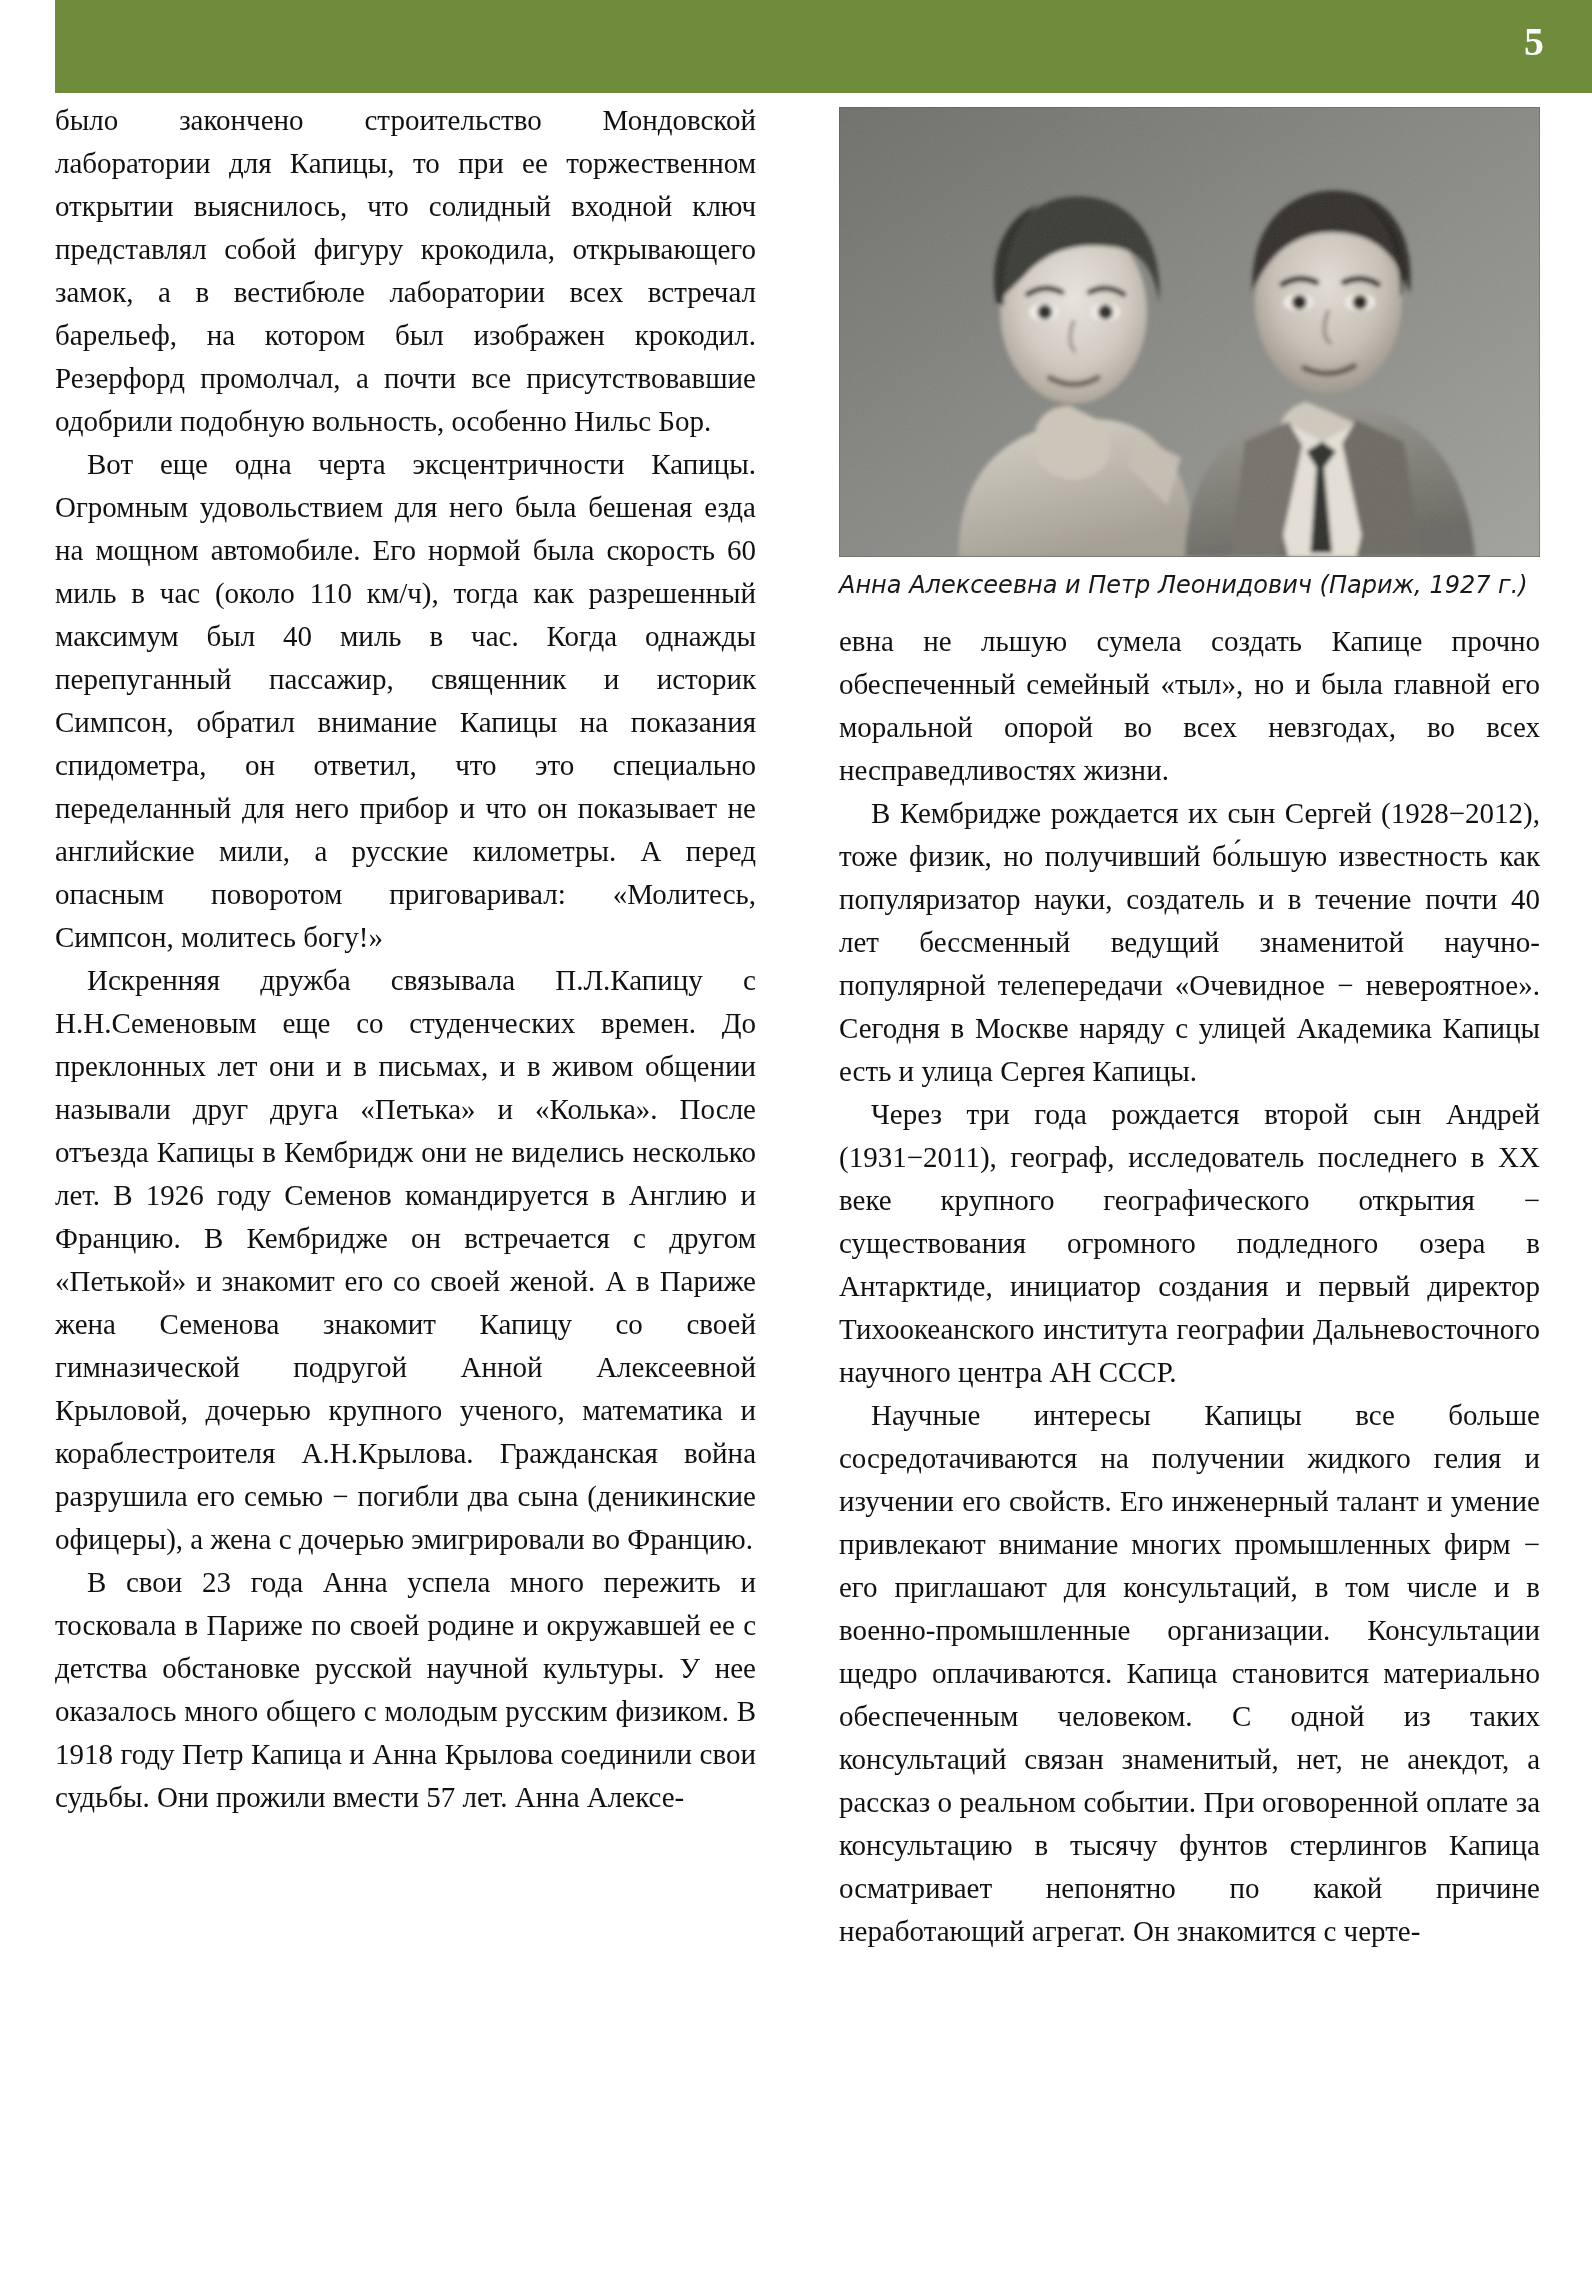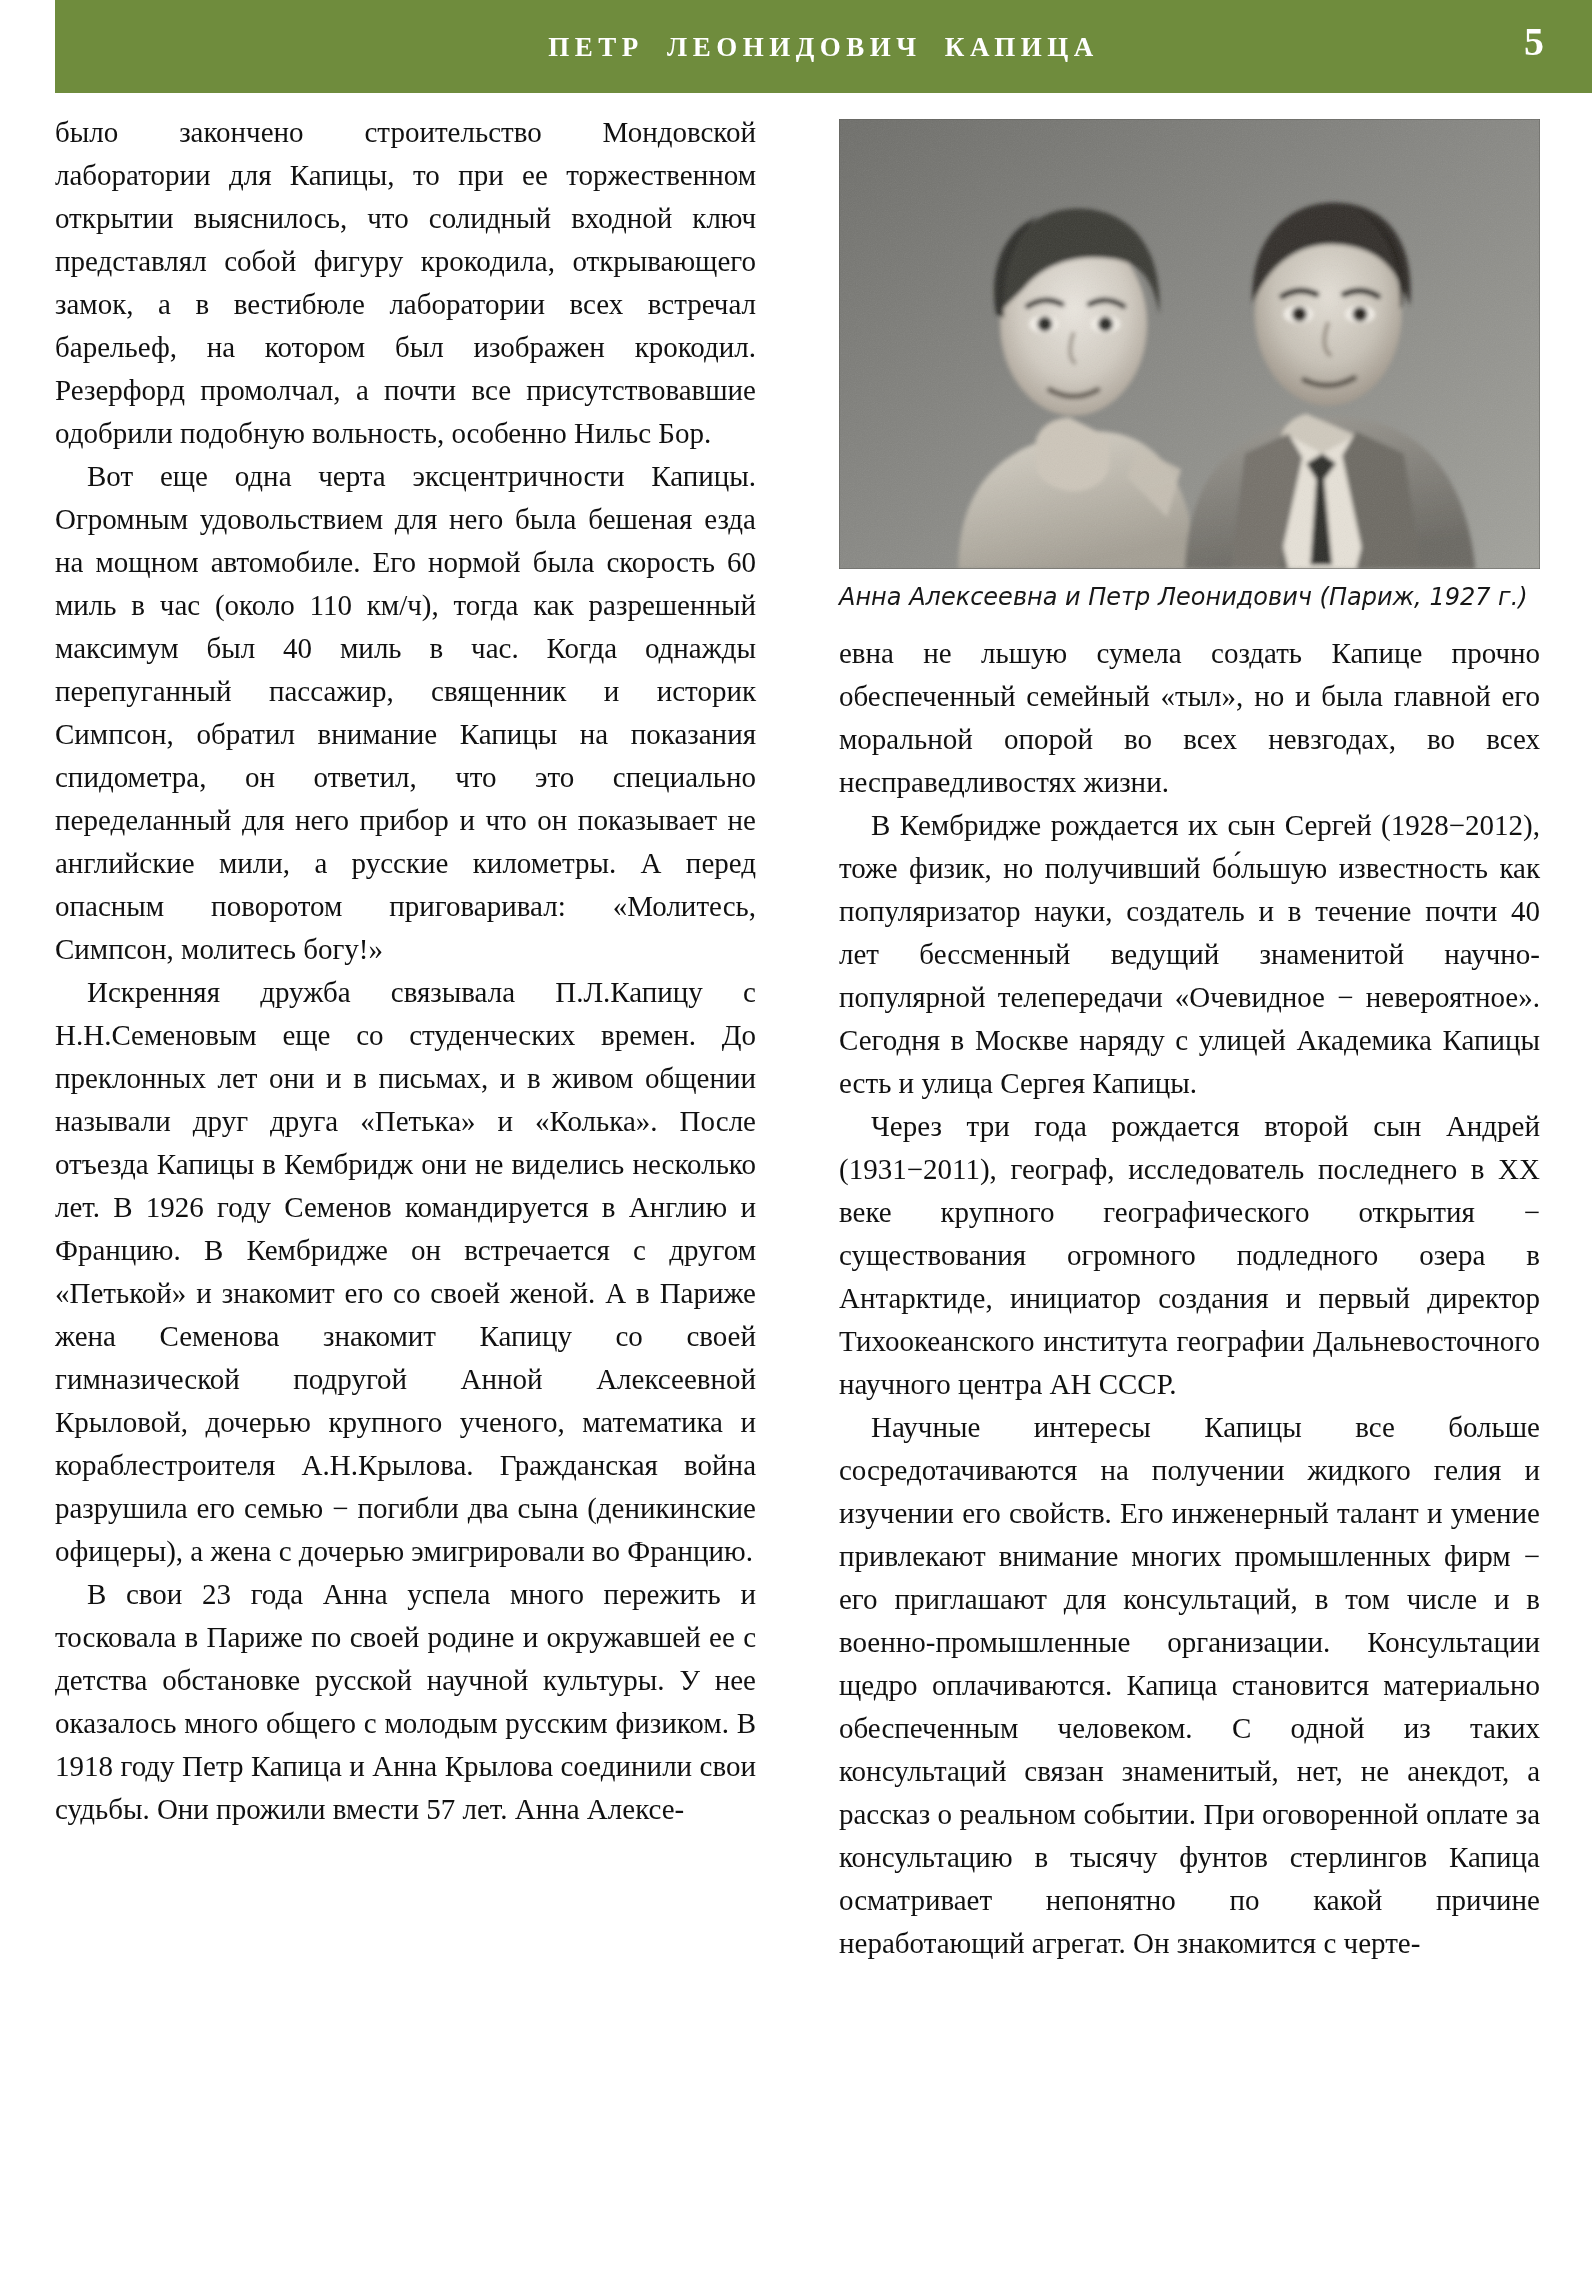--- a/index.html
+++ b/index.html
@@ -48,21 +48,21 @@
     font-family: "Liberation Serif", "DejaVu Serif", serif;
     font-size: 40px;
     font-weight: 700;
     line-height: 1;
   }
 
   
   #content {
     position: absolute;
     left: 55px;
-    top: 111px;
+    top: 99px;
     width: 1486px;
     height: 2169px;
   }
   .column {
     position: absolute;
     top: 0;
     width: 701px;
   }
   #column-left  { left: 0; }
   #column-right { left: 784px; }
@@ -105,21 +105,20 @@
   }
 
   
   #column-right .flow { padding-top: 0; }
   #right-spacer { height: 521px; }
 </style>
 </head>
 <body>
 
 <div id="page-header">
-  <div id="header-title">ПЕТР ЛЕОНИДОВИЧ КАПИЦА</div>
   <div id="header-page-number">5</div>
 </div>
 
 <div id="content">
 
   <div class="column" id="column-left">
     <div class="flow">
       <p class="no-indent">было закончено строительство Мондовской лаборатории для Капицы, то при ее торжественном открытии выяснилось, что солидный входной ключ представлял собой фигуру крокодила, открывающего замок, а в вестибюле лаборатории всех встречал барельеф, на котором был изображен крокодил. Резерфорд промолчал, а почти все присутствовавшие одобрили подобную вольность, особенно Нильс Бор.</p>
       <p>Вот еще одна черта эксцентричности Капицы. Огромным удовольствием для него была бешеная езда на мощном автомобиле. Его нормой была скорость 60 миль в час (около 110 км/ч), тогда как разрешенный максимум был 40 миль в час. Когда однажды перепуганный пассажир, священник и историк Симпсон, обратил внимание Капицы на показания спидометра, он ответил, что это специально переделанный для него прибор и что он показывает не английские мили, а русские километры. А перед опасным поворотом приговаривал: «Молитесь, Симпсон, молитесь богу!»</p>
       <p>Искренняя дружба связывала П.Л.Капицу с Н.Н.Семеновым еще со студенческих времен. До преклонных лет они и в письмах, и в живом общении называли друг друга «Петька» и «Колька». После отъезда Капицы в Кембридж они не виделись несколько лет. В 1926 году Семенов командируется в Англию и Францию. В Кембридже он встречается с другом «Петькой» и знакомит его со своей женой. А в Париже жена Семенова знакомит Капицу со своей гимназической подругой Анной Алексеевной Крыловой, дочерью крупного ученого, математика и кораблестроителя А.Н.Крылова. Гражданская война разрушила его семью − погибли два сына (деникинские офицеры), а жена с дочерью эмигрировали во Францию.</p>

